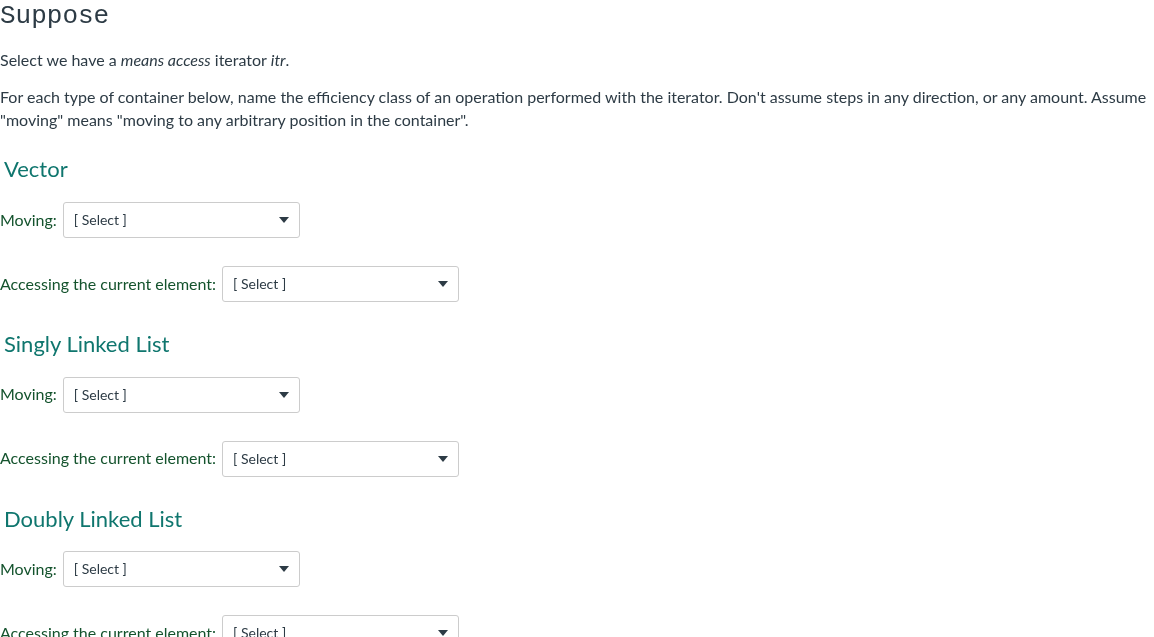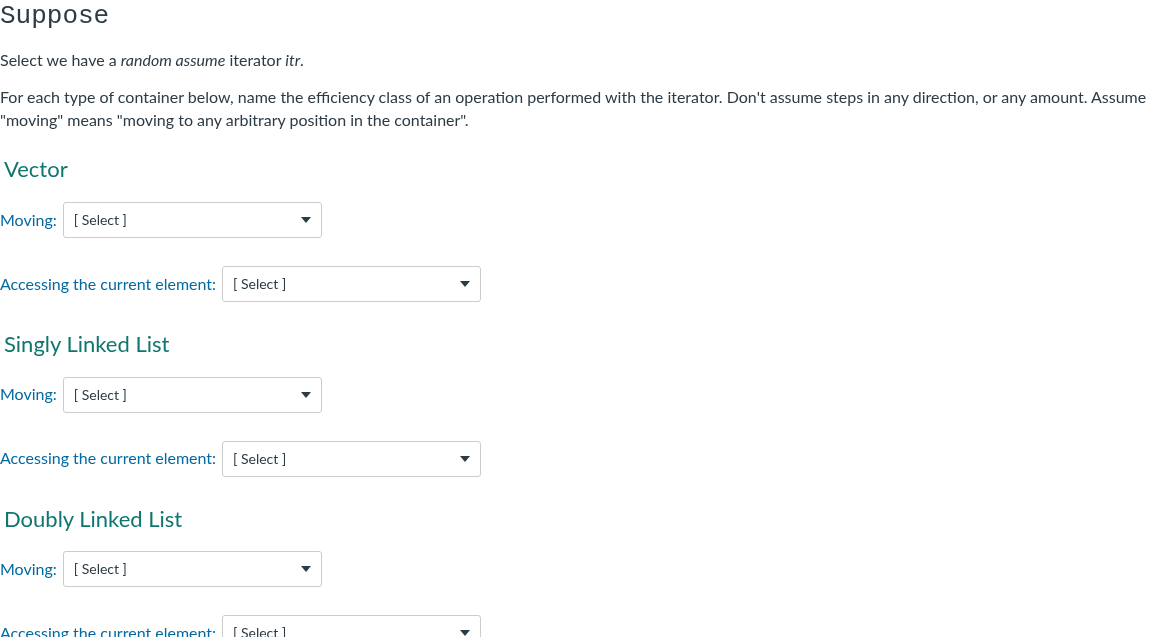--- a/index.html
+++ b/index.html
@@ -37,27 +37,27 @@
     }
     .italic { font-style: italic; }
     .bold-italic { font-style: italic; font-weight: 400; }
     .field-row {
       display: flex;
       align-items: center;
       margin-bottom: 28px;
     }
     .field-label {
       font-size: 16px;
-      color: #0369a1;
+      color: #14532d;
       margin-right: 6px;
       white-space: nowrap;
     }
     .select-wrap {
       position: relative;
-      width: 259px;
+      width: 237px;
       height: 36px;
       border: 1px solid #cccccc;
       border-radius: 3px;
       background: #ffffff;
       display: flex;
       align-items: center;
       cursor: pointer;
     }
     .select-value {
       flex: 1;
@@ -80,21 +80,21 @@
     .section-spacer {
       height: 10px;
     }
   </style>
 </head>
 <body>
 
 <h3 class="section-heading">Suppose</h3>
 
 <p class="body-text">
-  <span>Select we have a </span><span class="italic">random assume</span><span> iterator </span><span class="bold-italic">itr</span><span>.</span>
+  <span>Select we have a </span><span class="italic">means access</span><span> iterator </span><span class="bold-italic">itr</span><span>.</span>
 </p>
 
 <p class="body-text">For each type of container below, name the efficiency class of an operation performed with the iterator. Don't assume steps in any direction, or any amount. Assume "moving" means "moving to any arbitrary position in the container".</p>
 
 <div class="section-spacer"></div>
 
 <h3 class="sub-heading">Vector</h3>
 
 <div class="field-row">
   <span class="field-label">Moving:</span>

